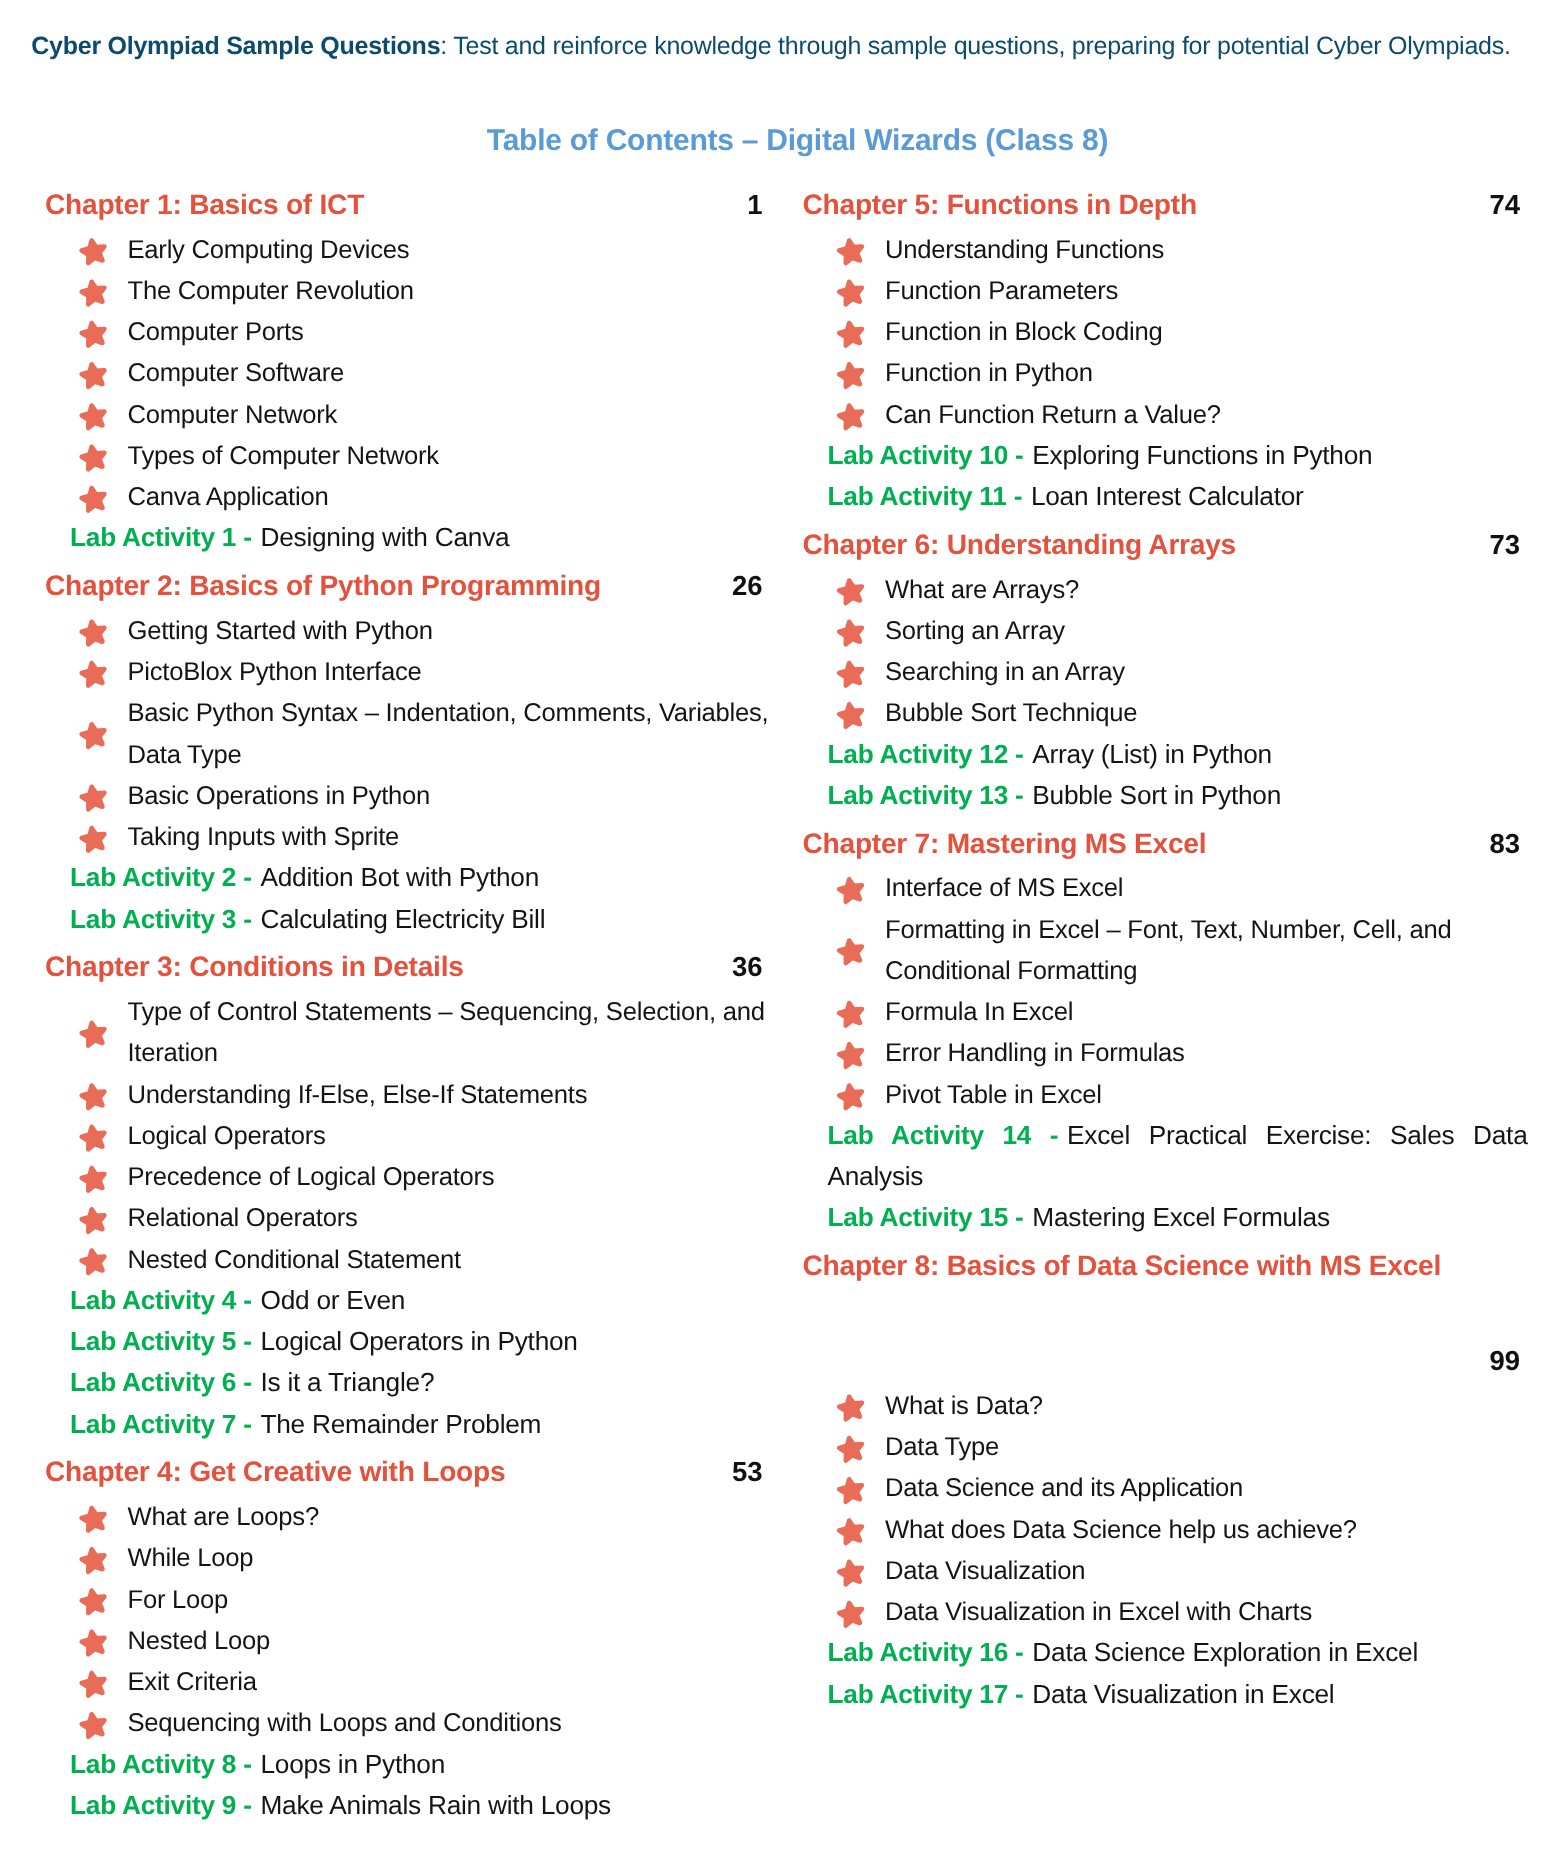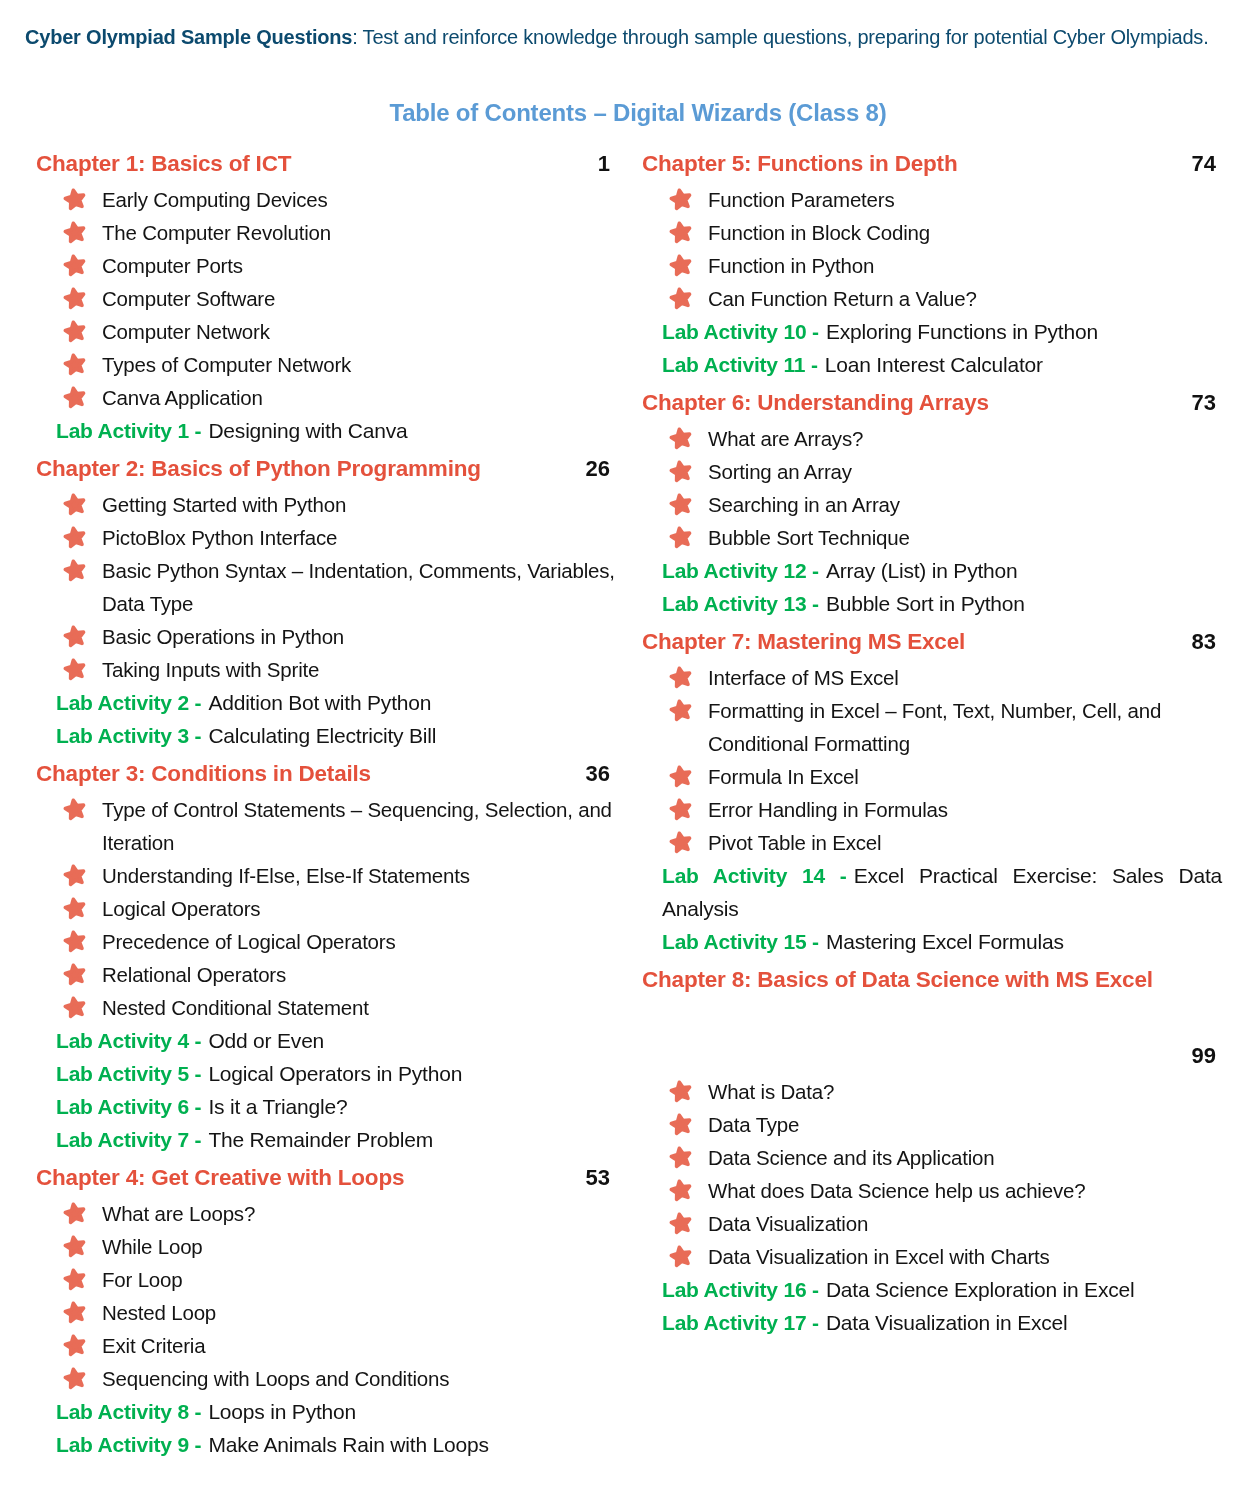--- a/index.html
+++ b/index.html
@@ -28,21 +28,21 @@
   .col{flex:1 1 0;min-width:0;}
   .chapter-row{
     display:flex;flex-wrap:wrap;align-items:baseline;
     font-weight:bold;font-size:22.5px;line-height:32px;
     margin:6px 0 3px 0;
     gap:44px;
   }
   .chapter-name{color:var(--chapter-red);margin-right:14px;letter-spacing:-0.2px;}
   .chapter-page{margin-left:auto;color:#111;font-size:22px;padding-right:6px;}
   .topic-row{
-    display:flex;align-items:flex-start;
+    display:flex;align-items:center;
     font-size:20.5px;line-height:33px;
     padding-left:26px;letter-spacing:-0.2px;
   }
   .star{
     flex:0 0 26px;width:26px;height:26px;margin:4px 14px 0 0;
   }
   .star svg{display:block;width:26px;height:26px;color:var(--star-color);}
   .topic-text{flex:1 1 auto;min-width:0;}
   .lab-row{
     font-size:21px;line-height:33px;padding-left:20px;letter-spacing:-0.2px;
@@ -284,20 +284,28 @@
       <div class="chapter-row">
         <span class="chapter-name">Chapter 5: Functions in Depth</span>
         <span class="chapter-page">74</span>
       </div>
       <div class="topic-row">
         <span class="star">
           <svg viewBox="0 0 24 24" xmlns="http://www.w3.org/2000/svg" aria-hidden="true">
             <path d="M12 3 L14.5 8.3 L20.5 9 L16.1 13 L17.3 18.9 L12 16 L6.7 18.9 L7.9 13 L3.5 9 L9.5 8.3 Z" fill="currentColor" stroke="currentColor" stroke-width="3.4" stroke-linejoin="round" transform="rotate(-10 12 12)"></path>
           </svg>
         </span>
+        <span class="topic-text">Understanding Functions</span>
+      </div>
+      <div class="topic-row">
+        <span class="star">
+          <svg viewBox="0 0 24 24" xmlns="http://www.w3.org/2000/svg" aria-hidden="true">
+            <path d="M12 3 L14.5 8.3 L20.5 9 L16.1 13 L17.3 18.9 L12 16 L6.7 18.9 L7.9 13 L3.5 9 L9.5 8.3 Z" fill="currentColor" stroke="currentColor" stroke-width="3.4" stroke-linejoin="round" transform="rotate(-10 12 12)"></path>
+          </svg>
+        </span>
         <span class="topic-text">Function Parameters</span>
       </div>
       <div class="topic-row">
         <span class="star">
           <svg viewBox="0 0 24 24" xmlns="http://www.w3.org/2000/svg" aria-hidden="true">
             <path d="M12 3 L14.5 8.3 L20.5 9 L16.1 13 L17.3 18.9 L12 16 L6.7 18.9 L7.9 13 L3.5 9 L9.5 8.3 Z" fill="currentColor" stroke="currentColor" stroke-width="3.4" stroke-linejoin="round" transform="rotate(-10 12 12)"></path>
           </svg>
         </span>
         <span class="topic-text">Function in Block Coding</span>
       </div>

